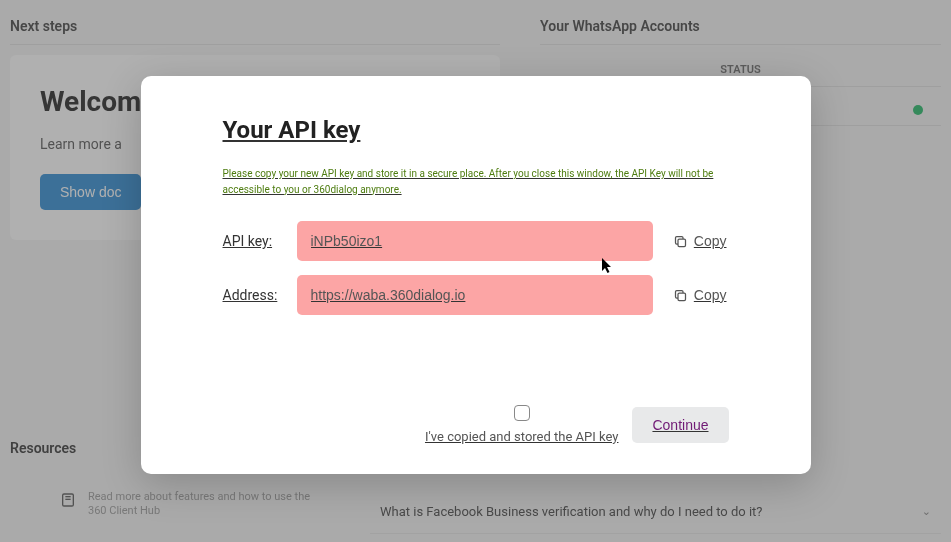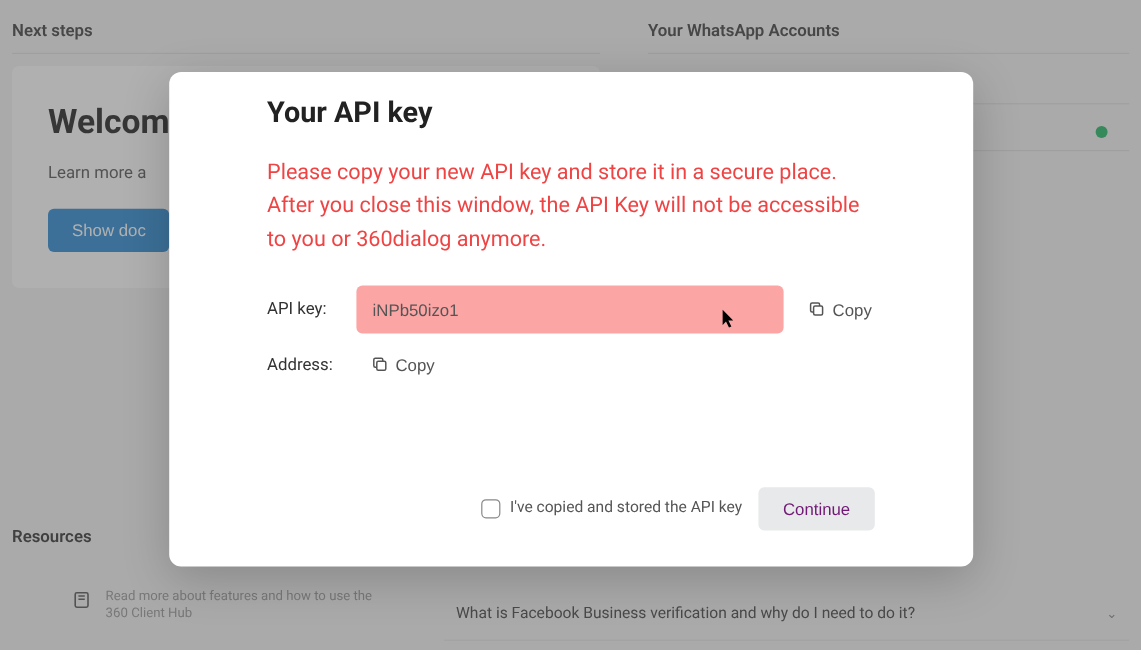--- a/index.html
+++ b/index.html
@@ -162,35 +162,36 @@
       background: rgba(80,80,80,0.45);
       display: flex;
       align-items: flex-start;
       justify-content: center;
     }
 
     .modal {
       background: #fff;
       width: 670px;
       border-radius: 10px;
-      margin-top: 60px;
-      padding: 20px 82px 30px;
+      margin-top: 76px;
+      padding: 40px 82px 30px;
       box-shadow: 0 10px 40px rgba(0,0,0,0.2);
+      text-decoration: underline;
     }
 
     .modal-title {
       font-size: 24px;
       font-weight: 700;
       color: #222;
       margin-bottom: 22px;
     }
 
     .modal-desc {
-      font-size: 18px;
-      color: #ef4444;
+      font-size: 10px;
+      color: #4d7c0f;
       line-height: 1.55;
       margin-bottom: 24px;
     }
 
     .field-row {
       display: flex;
       align-items: center;
       margin-bottom: 14px;
       gap: 8px;
     }
@@ -234,20 +235,21 @@
       justify-content: flex-end;
       align-items: center;
       gap: 14px;
       margin-top: 90px;
     }
 
     .confirm-wrap {
       display: flex;
       align-items: center;
       gap: 8px;
+      flex-direction: column;
     }
 
     .confirm-check {
       width: 16px; height: 16px;
       border: 1.5px solid #888;
       border-radius: 4px;
       background: #fff;
       cursor: pointer;
       appearance: none;
     }
@@ -347,20 +349,21 @@
               <rect x="8" y="8" width="12" height="12" rx="2"></rect>
               <path d="M16 8V6a2 2 0 0 0-2-2H6a2 2 0 0 0-2 2v8a2 2 0 0 0 2 2h2"></path>
             </svg>
         </span>
         <span>Copy</span>
       </button>
     </div>
 
     <div class="field-row">
       <span class="field-label">Address:</span>
+      <input class="field-input" readonly="" value="https://waba.360dialog.io" style="">
       <button class="copy-btn">
         <span class="copy-icon">
           <svg viewBox="0 0 24 24" fill="none" stroke="currentColor" stroke-width="2">
               <rect x="8" y="8" width="12" height="12" rx="2"></rect>
               <path d="M16 8V6a2 2 0 0 0-2-2H6a2 2 0 0 0-2 2v8a2 2 0 0 0 2 2h2"></path>
             </svg>
         </span>
         <span>Copy</span>
       </button>
     </div>

